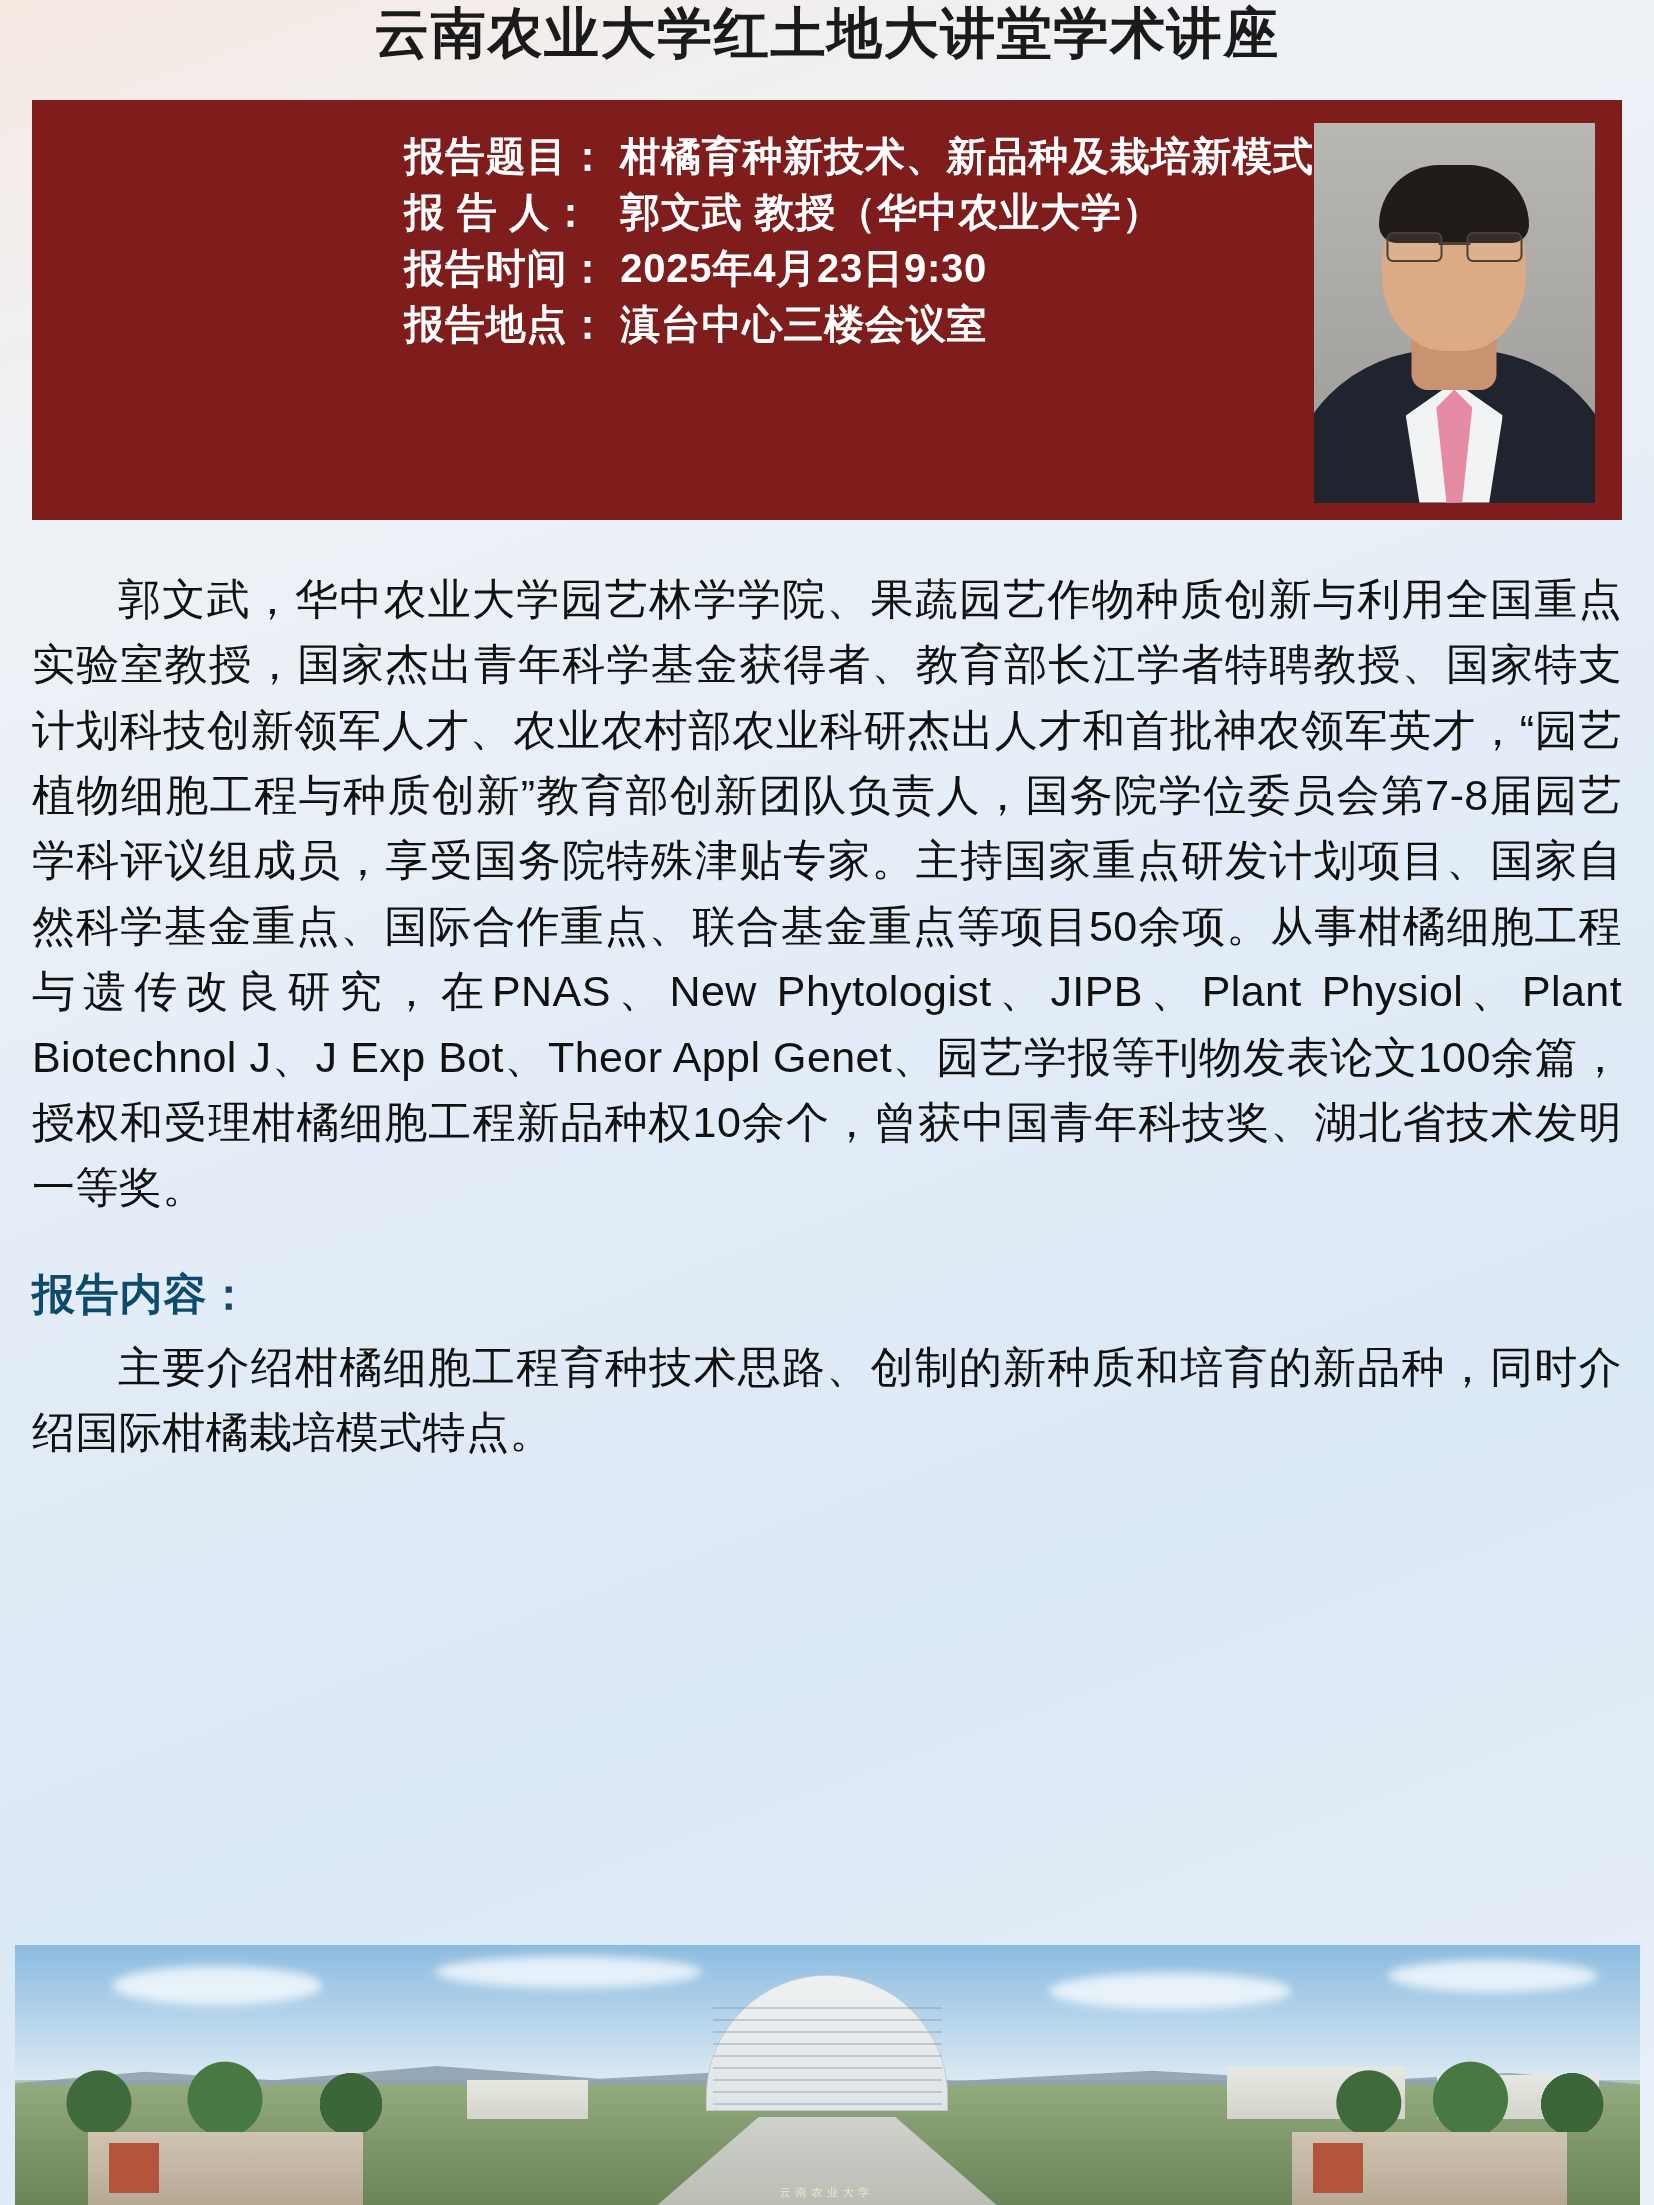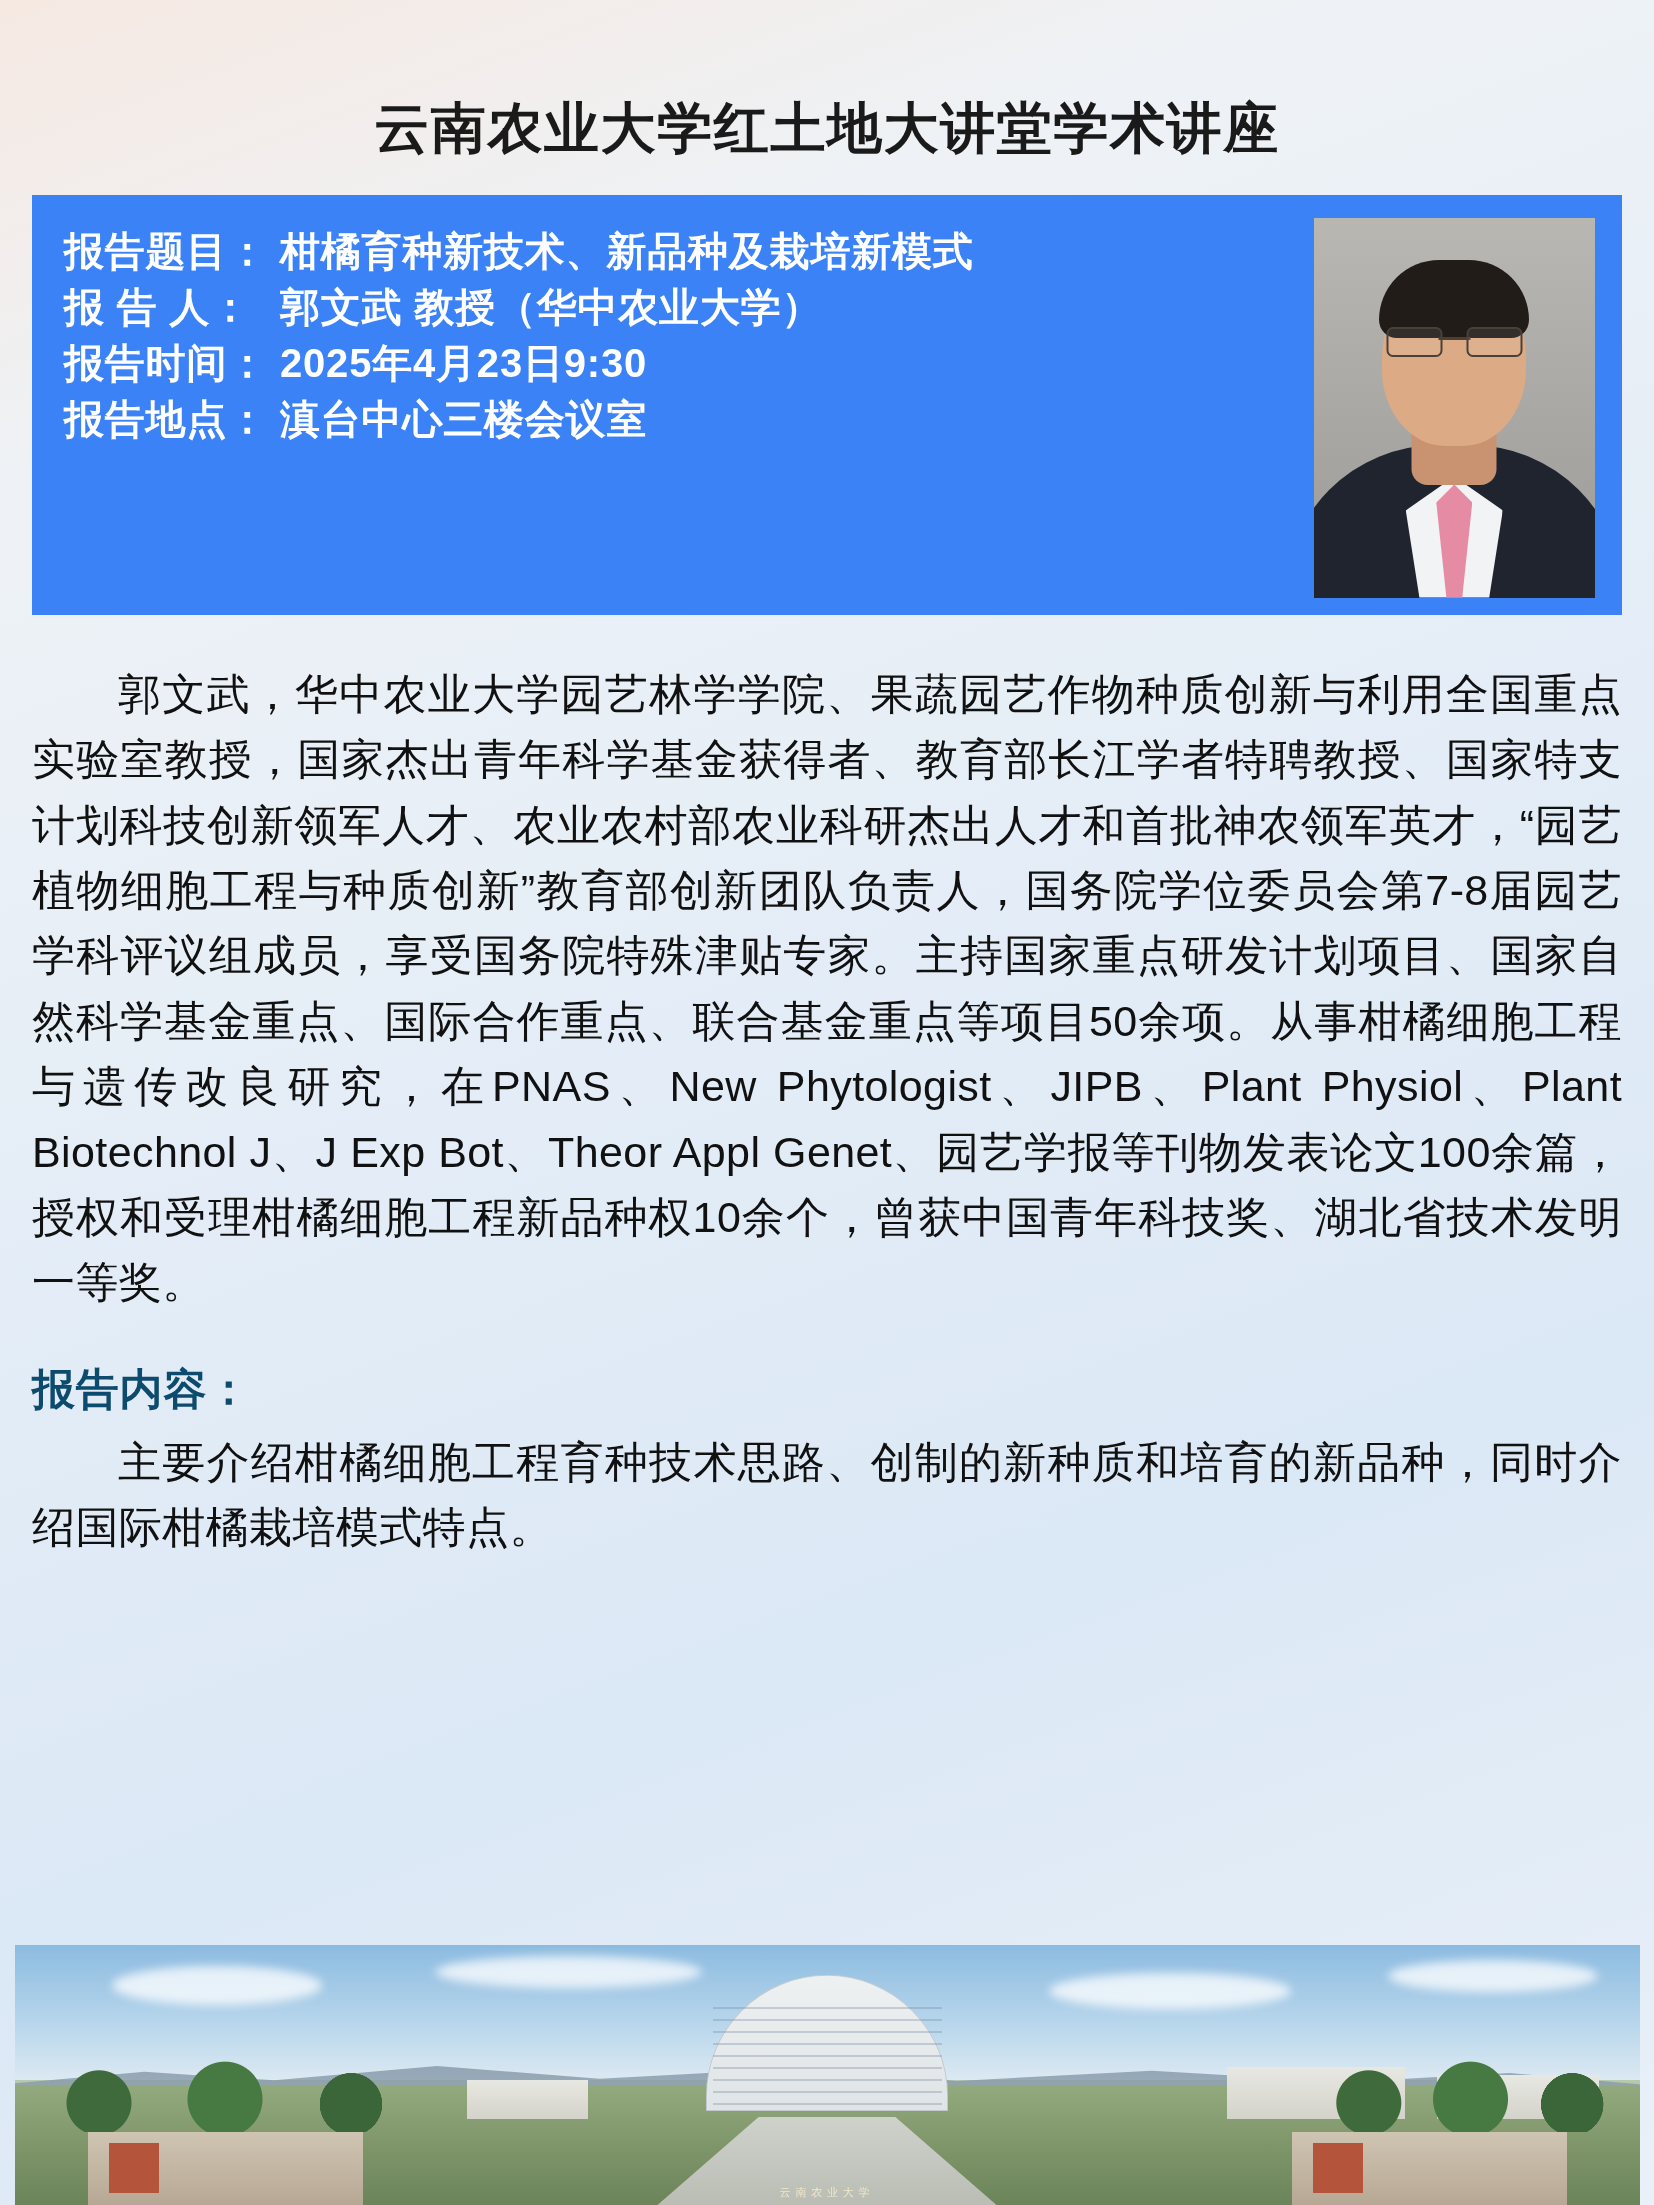--- a/index.html
+++ b/index.html
@@ -22,36 +22,35 @@
     box-sizing: border-box;
   }
 
   
   .poster-title {
     text-align: center;
     font-size: 55px;
     font-weight: bold;
     color: #1a1a1a;
     letter-spacing: 1.6px;
-    padding-top: 95px;
     padding-bottom: 34px;
     line-height: 1.2;
   }
 
   
   .info-banner {
     position: relative;
     margin: 0 32px;
-    background: #3b82f6;
+    background: #7f1d1d;
     height: 420px;
     box-sizing: border-box;
     padding: 29px 32px 16px 32px;
     display: flex;
     flex-direction: row;
-    justify-content: space-between;
+    justify-content: flex-end;
   }
   .info-lines {
     display: flex;
     flex-direction: column;
     justify-content: flex-start;
     gap: 11.3px;
     padding-top: 4.8px;
   }
   .info-row {
     display: flex;

